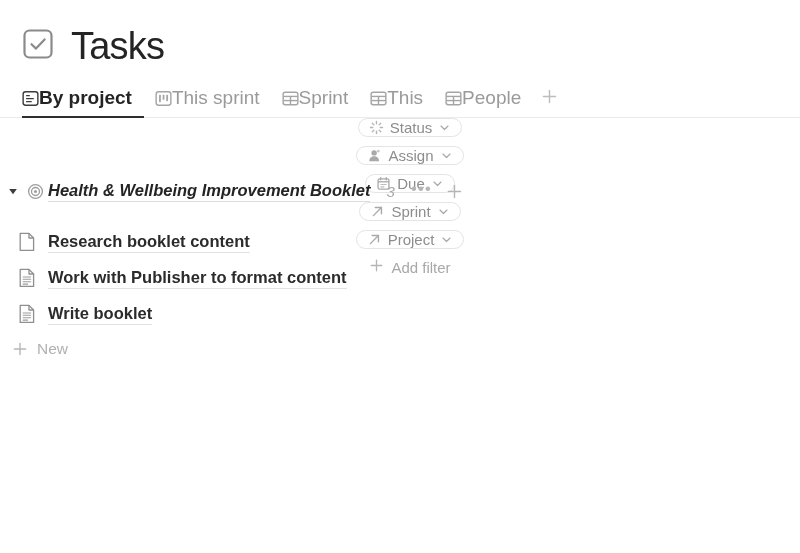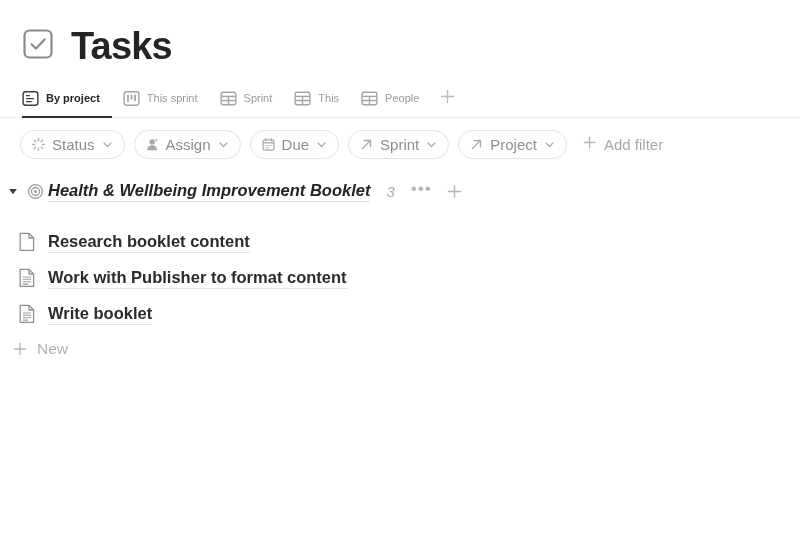--- a/index.html
+++ b/index.html
@@ -22,21 +22,21 @@
   .title-row {
     display: flex;
     align-items: center;
     gap: 17px;
     padding: 30px 0 0 22px;
     height: 62px;
   }
   .title-icon { display: block; }
   .title-text {
     font-size: 38px;
-    font-weight: bold;
+    font-weight: normal;
     color: #242424;
     letter-spacing: -0.8px;
     line-height: 1;
   }
 
   
   .tabbar {
     display: flex;
     align-items: flex-end;
     gap: 0;
@@ -48,24 +48,23 @@
   .tabbar::after {
     content: "";
     position: absolute;
     left: 0; right: 0; bottom: 0;
     height: 1px;
     background: #ebebeb;
   }
   .tab {
     display: flex;
     align-items: center;
-    gap: 7px;
     height: 40px;
     padding: 0 11px;
-    font-size: 11px;
+    font-size: 19px;
     color: #9a9a9a;
     position: relative;
     cursor: pointer;
     white-space: nowrap;
   }
   .tab:first-child { padding-left: 0; padding-right: 12px; }
   .tab.active { color: #242424; font-weight: bold; }
   .tab.active::after {
     content: "";
     position: absolute;
@@ -86,20 +85,21 @@
     margin-left: 2px;
   }
 
   
   .filterbar {
     display: flex;
     align-items: center;
     gap: 9px;
     padding: 0 0 0 20px;
     height: 52px;
+    flex-direction: column;
   }
   .pill {
     display: flex;
     align-items: center;
     gap: 6px;
     height: 29px;
     padding: 0 11px 0 10px;
     border: 1px solid #e4e4e4;
     border-radius: 15px;
     font-size: 15px;

